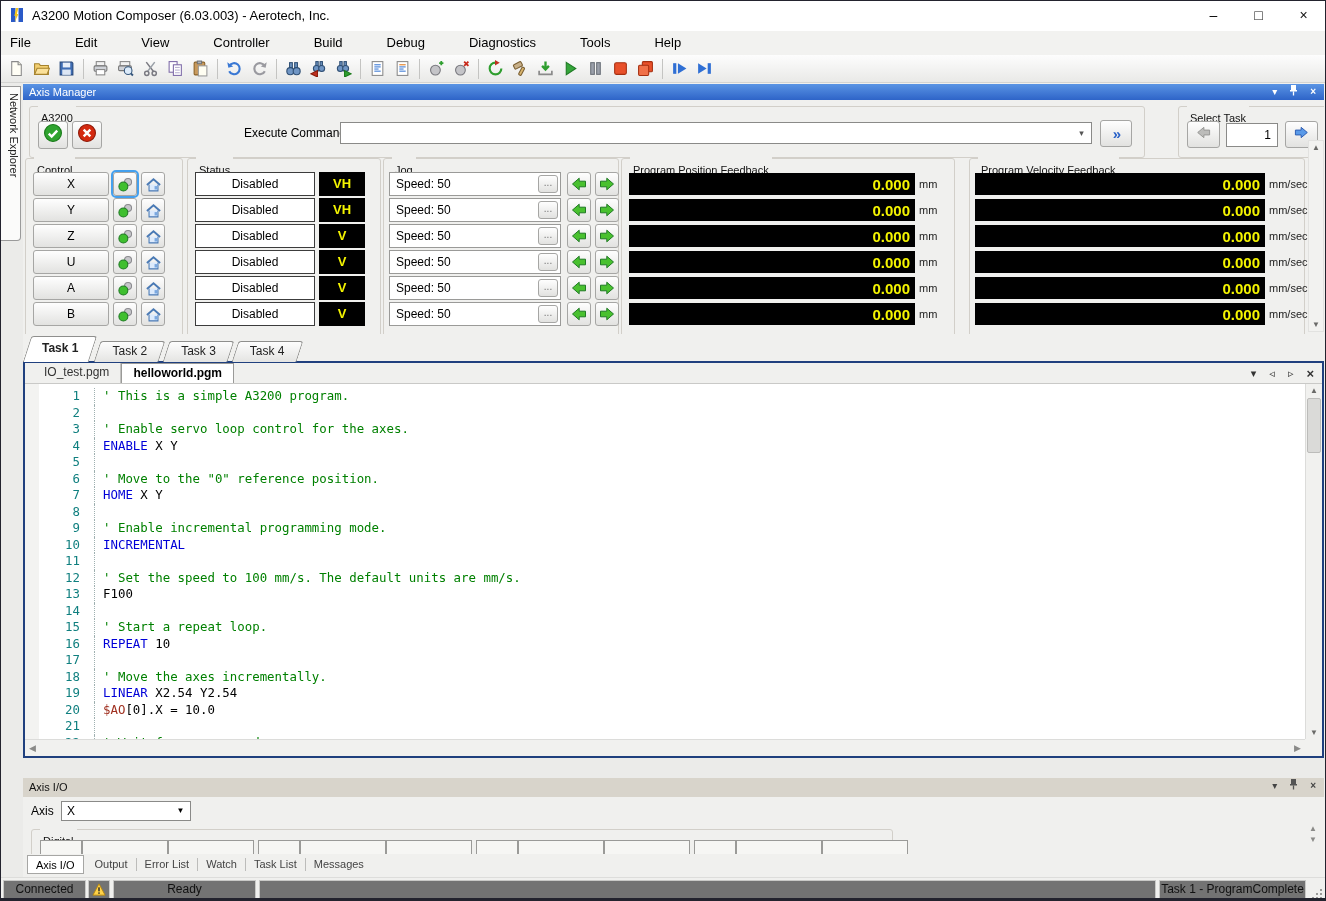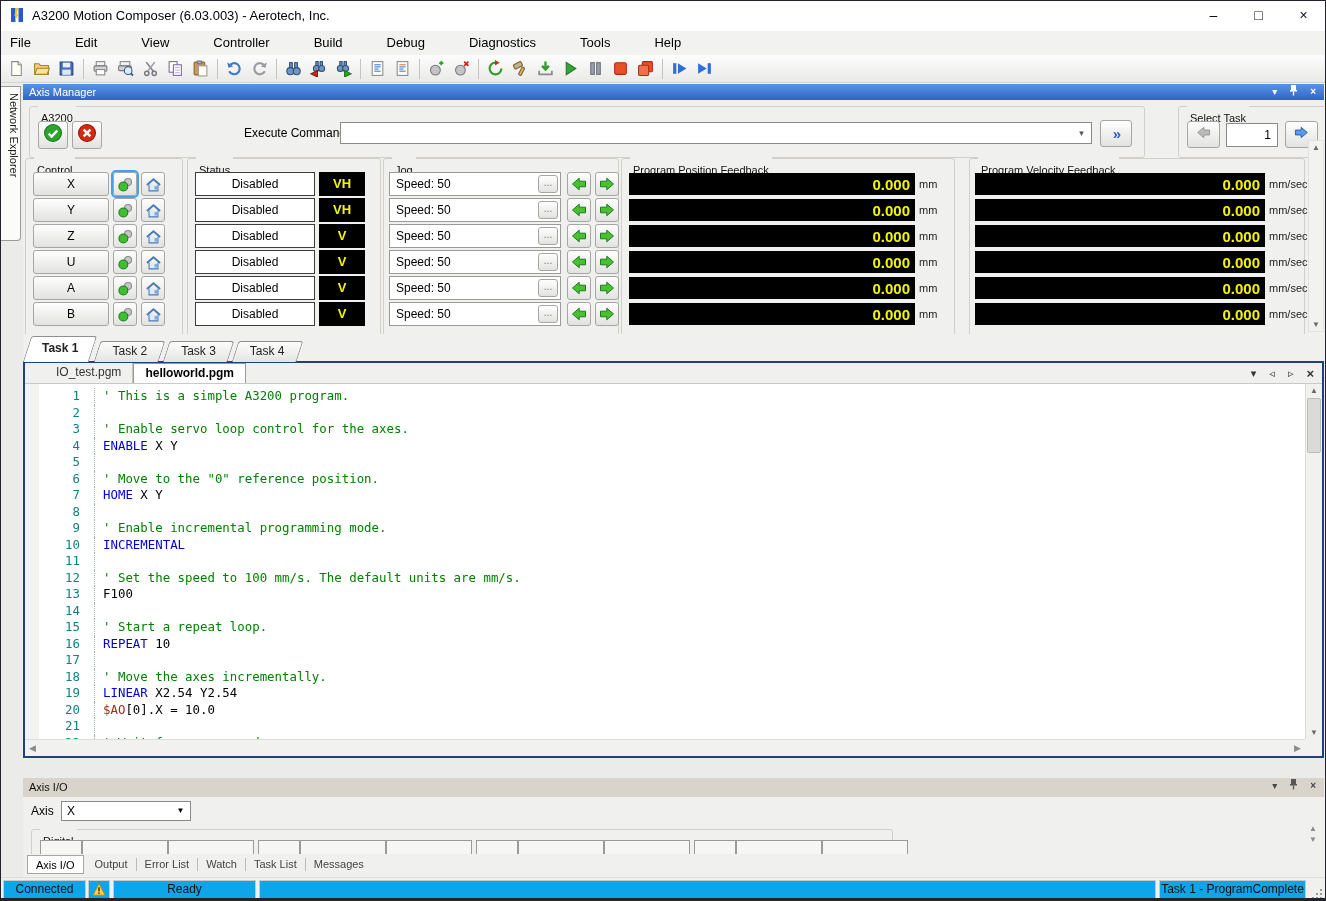--- a/index.html
+++ b/index.html
@@ -82,21 +82,21 @@
   .ttabs { position:absolute; left:27px; top:335px; height:27px; display:flex; align-items:flex-end; z-index:5; }
   .ttab { position:relative; height:21px; padding:0 15px; margin-right:4px; font-size:12px; line-height:20px; color:#222; }
   .ttab::before { content:""; position:absolute; inset:0; transform:skewX(-18deg);
                   background:linear-gradient(#fdfdfd,#e4e4e2); border:1px solid #8f8f8d; border-bottom:none;
                   border-radius:3px 3px 0 0; z-index:-1; }
   .ttab.active { height:26px; line-height:25px; font-weight:bold; }
   .ttab.active::before { background:#fff; }
 
   
   .editor { position:absolute; left:23px; top:361px; right:2px; height:397px; background:#fff; border:2px solid #20407e; }
-  .etabs { height:21px; background:#f0f0ee; border-bottom:1px solid #c9c9c7; position:relative; display:flex; padding-left:20px; }
+  .etabs { height:21px; background:#f0f0ee; border-bottom:1px solid #c9c9c7; position:relative; display:flex; padding-left:8px; }
   .etab { padding:0 11px; font-size:12px; line-height:19px; color:#333; border-right:1px solid #c2c2c0; }
   .etab.active { background:#fff; font-weight:bold; color:#000; border:1px solid #9a9a98; border-bottom:none; }
   .etab-icons { position:absolute; right:8px; top:0; height:20px; display:flex; gap:13px; align-items:center; color:#333; font-size:11px; }
   .code-wrap { position:absolute; top:21px; left:0; right:17px; bottom:17px; background:#fff; overflow:hidden; }
   .margin-strip { position:absolute; left:0; top:0; bottom:0; width:14px; background:#f3f3f1; }
   .code-lines { position:absolute; top:4px; left:0; right:0; }
   .cl { display:flex; height:16.5px; font-family:"DejaVu Sans Mono",monospace; font-size:12.4px; line-height:16.5px; white-space:pre; }
   .ln { width:46px; text-align:right; padding-right:5px; color:#0f7f7f; flex:none; margin-left:14px; }
   .lcode { flex:1; border-left:1px dotted #9fb0b0; padding-left:8px; margin-left:9px; }
   .c { color:#008000; } .k { color:#0000d8; } .p { color:#000; } .v { color:#a03020; }
@@ -119,21 +119,21 @@
   .gb-digital { left:8px; top:32px; width:862px; height:40px; }
   .dbox { position:absolute; top:10px; height:22px; border:1px solid #9a9a98; background:#f6f6f4; }
   .bp-scroll { position:absolute; right:4px; top:26px; width:14px; text-align:center; font-size:8px; color:#8a8a88; line-height:11px; }
   .btabs { position:absolute; left:0; right:0; bottom:0; height:21px; display:flex; align-items:center; padding-left:4px; font-size:11px; color:#444; }
   .btab { padding:0 8px; line-height:13px; border-right:1px solid #bcbcba; }
   .btab:last-child { border-right:none; }
   .btab.active { background:#fff; border:1px solid #a6a6a4; height:19px; line-height:18px; color:#000; margin-right:3px; }
 
   
   .statusbar { position:absolute; left:0; right:0; top:877px; height:24px; background:#f0f0ee; border-top:1px solid #dddddb; }
-  .scell { position:absolute; top:2px; height:19px; border:1px solid #c9c9c7; font-size:12px; line-height:17px; text-align:center; color:#111; background:#0ea5e9; }
+  .scell { position:absolute; top:2px; height:19px; border:1px solid #c9c9c7; font-size:12px; line-height:17px; text-align:center; color:#111; background:#737373; }
   .grip { position:absolute; right:3px; top:8px; }
 </style>
 </head>
 <body>
 
 <div class="win-border"></div>
 
 <div class="titlebar">
   <span class="app-icon">
     <svg viewBox="0 0 16 16">

